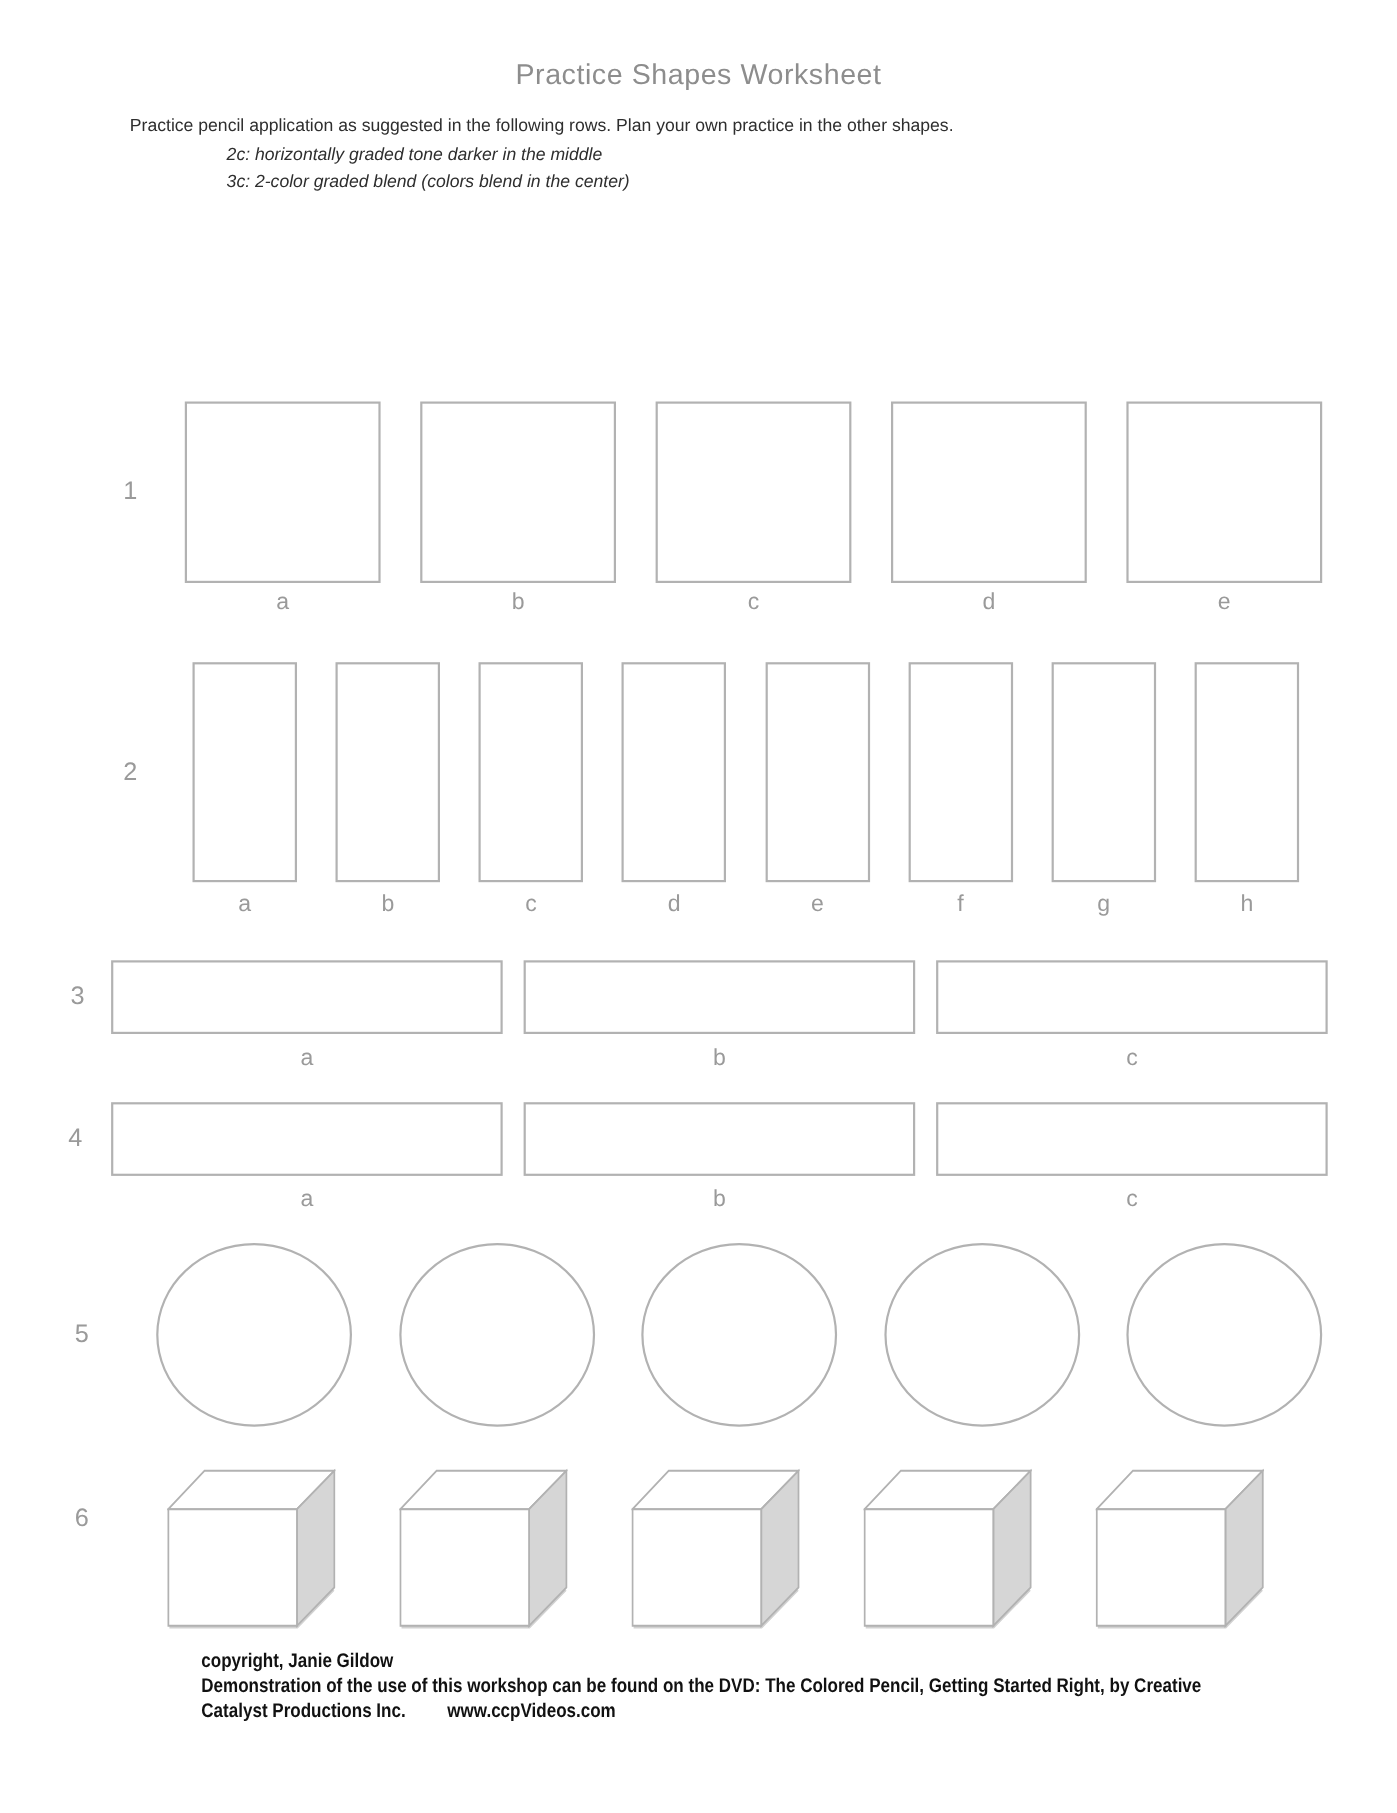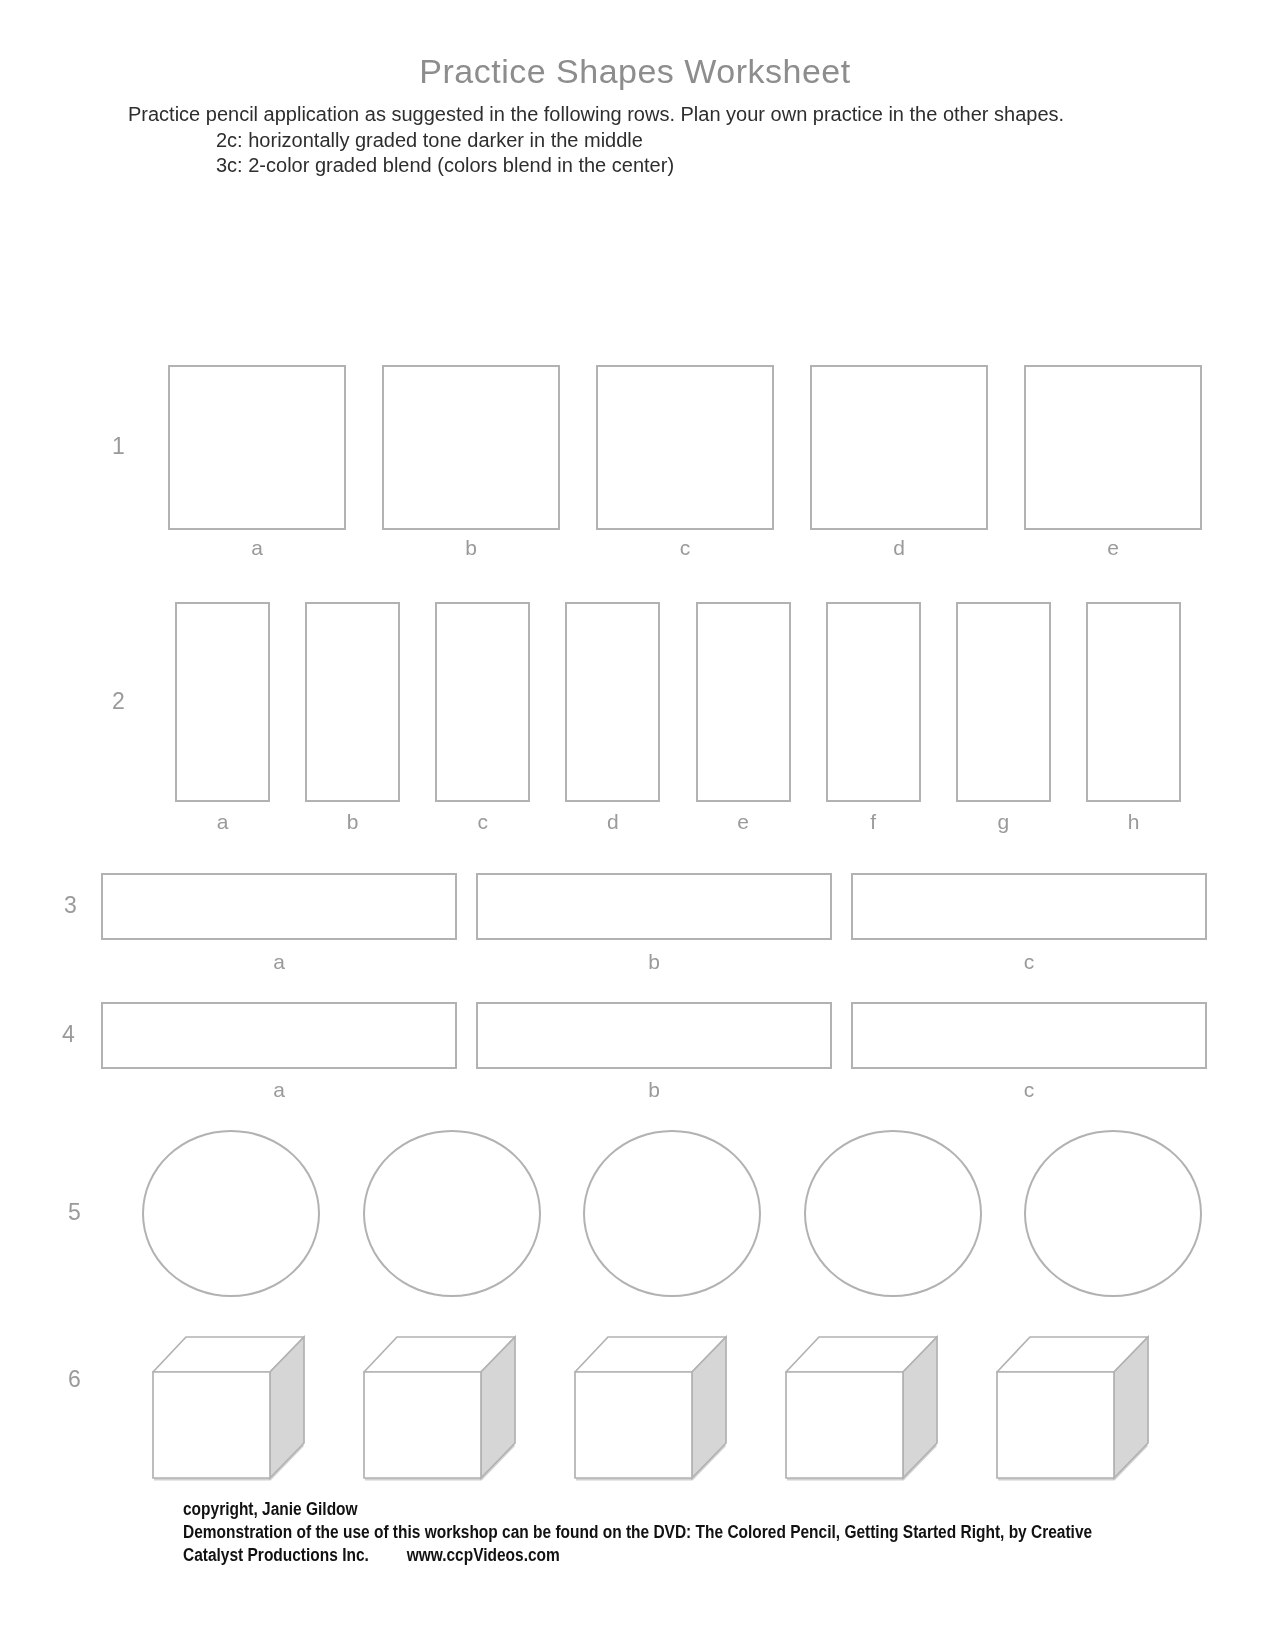--- a/index.html
+++ b/index.html
@@ -2,28 +2,28 @@
 <html style="--title-color: #8d8d8d; --text-color: #2e2e2e; --outline: #b2b2b2; --label-color: #9a9a9a; --cube-side: #d6d6d6; --footer-color: #111111;"><head>
 <meta charset="utf-8">
 <style>
   html,body{margin:0;padding:0;background:#ffffff;}
   .page{
     position:relative;width:1270px;height:1648px;background:#fff;
     font-family:"Liberation Sans", sans-serif;overflow:hidden;
   }
   .title{
     position:absolute;top:52px;left:0;width:1270px;text-align:center;
-    font-size:34px;color:var(--title-color,#8d8d8d);letter-spacing:.5px;
+    font-size:26px;color:var(--title-color,#8d8d8d);letter-spacing:.5px;
   }
   .instructions{
-    position:absolute;left:128px;top:102px;font-size:20px;
+    position:absolute;left:118px;top:102px;font-size:16px;
     color:var(--text-color,#2e2e2e);line-height:25.6px;white-space:nowrap;
   }
   .ind1{padding-left:23px;}
-  .ind2{padding-left:88px;}
+  .ind2{padding-left:88px;font-style:italic;}
   .row-number{
     position:absolute;font-size:23px;color:var(--label-color,#9a9a9a);
   }
   .strip{
     position:absolute;display:flex;justify-content:space-between;
   }
   .box{
     border:2px solid var(--outline,#b2b2b2);background:#fff;box-sizing:border-box;
     height:100%;
   }

